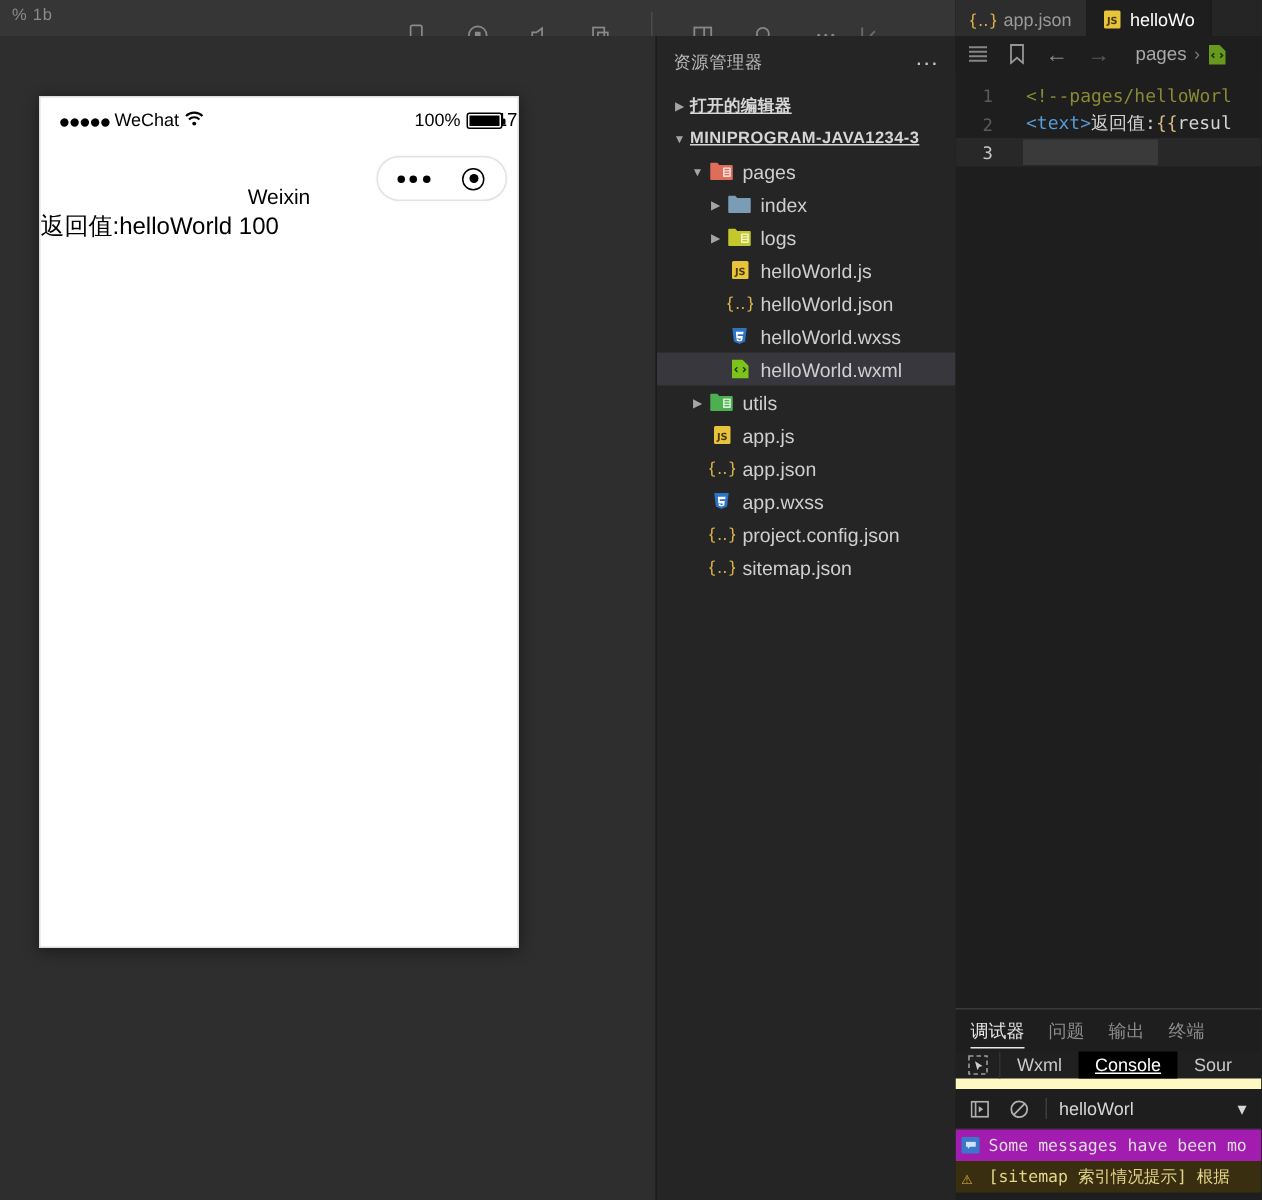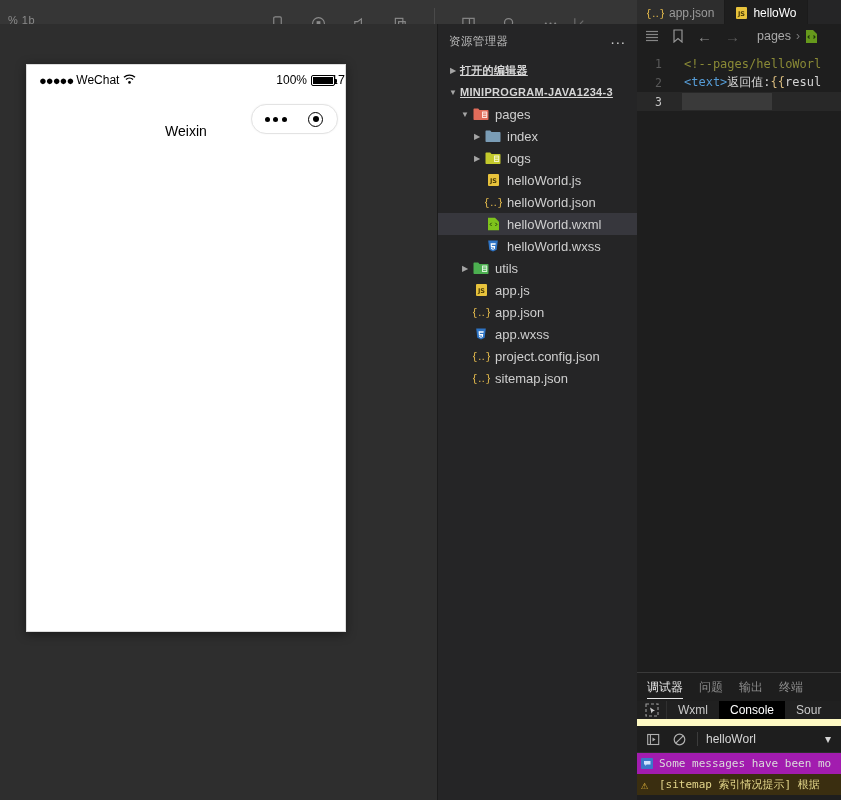--- a/index.html
+++ b/index.html
@@ -19,21 +19,21 @@
   
   .toolbar {
     position: absolute; top: 0; left: 0;
     width: 841px; height: 24px;
     background: #363636;
     display: flex; align-items: flex-end;
     overflow: hidden;
   }
   .tb-left {
     width: 270px; height: 24px;
-    display: flex; align-items: flex-end;
+    display: flex; 
     padding-left: 8px; padding-bottom: 2px;
   }
   .tb-scale {
     color: #9a9a9a; font-size: 11px;
     letter-spacing: 0.5px;
     opacity: .85;
     transform: translateY(4px);
   }
   .tb-mid {
     flex: 0 0 auto; height: 24px;
@@ -295,21 +295,21 @@
     width: 30px; display: flex; align-items: center; justify-content: center;
     color: #a0a0a0;
     border-right: 1px solid #303030;
     cursor: pointer;
   }
   .dtab {
     display: flex; align-items: center;
     padding: 0 11px; font-size: 12px; color: #c9c9c9;
     cursor: pointer; white-space: nowrap;
   }
-  .dtab.active { background: #000000; color: #ffffff; }
+  .dtab.active { background: #000000; color: #ffffff; text-decoration: underline; }
   .filter-bar {
     height: 27px; display: flex; align-items: center;
     gap: 6px; padding: 0 6px;
     border-bottom: 1px solid #2c2c2c;
     background: #1e1e1e;
   }
   .fb-ico {
     width: 20px; display: flex; align-items: center; justify-content: center;
     color: #b0b0b0; cursor: pointer;
   }
@@ -432,20 +432,23 @@
               <i></i>
               <i></i>
               <i></i>
             </span>
           <span class="cap-target">
               <i></i>
             </span>
         </div>
       </div>
 
+      <div class="phone-body">
+        <div class="wx-text">返回值:helloWorld 100</div>
+      </div>
 
     </div>
   </div>
 
   <div class="explorer">
     <div class="exp-header">
       <span class="exp-title">资源管理器</span>
       <span class="exp-more">...</span>
     </div>
 
@@ -511,39 +514,39 @@
         </div>
         <div class="row indent-3">
           <span class="chev spacer"></span>
           <span class="fi">
             <svg width="17" height="14" viewBox="0 0 17 14">
         <text x="8.5" y="11" font-size="11" font-family="DejaVu Sans, sans-serif" fill="#d8b14a" text-anchor="middle">{..}</text>
             </svg>
           </span>
           <span class="lbl">helloWorld.json</span>
         </div>
+        <div class="row indent-3">
+          <span class="chev spacer"></span>
+          <span class="fi">
+            <svg width="14" height="14" viewBox="0 0 14 14">
+        <path d="M2.2 1.6h9.6l-1.1 9.1L7 12.4l-3.7-1.7z" fill="#2e74c5"></path>
+        <path d="M4.6 4.2h5.1l-.2 1.6H5.9l-.1 1.2h3.4l-.4 3L7 10.7l-1.8-.6-.1-1.1h1.2l.05.6L7 9.9l.75-.2.1-1.1H4.9z" fill="#fff"></path>
+            </svg>
+          </span>
+          <span class="lbl">helloWorld.wxss</span>
+        </div>
         <div class="row indent-3 selected">
           <span class="chev spacer"></span>
           <span class="fi">
             <svg width="13" height="14" viewBox="0 0 13 14">
         <path d="M1 .8h7l4 4v8.4H1z" fill="#7ec31c"></path>
         <path d="M4.6 5.8L3.1 7.4l1.5 1.6M8.4 5.8L9.9 7.4 8.4 9" fill="none" stroke="#23400a" stroke-width="1"></path>
             </svg>
           </span>
           <span class="lbl">helloWorld.wxml</span>
-        </div>
-        <div class="row indent-3">
-          <span class="chev spacer"></span>
-          <span class="fi">
-            <svg width="14" height="14" viewBox="0 0 14 14">
-        <path d="M2.2 1.6h9.6l-1.1 9.1L7 12.4l-3.7-1.7z" fill="#2e74c5"></path>
-        <path d="M4.6 4.2h5.1l-.2 1.6H5.9l-.1 1.2h3.4l-.4 3L7 10.7l-1.8-.6-.1-1.1h1.2l.05.6L7 9.9l.75-.2.1-1.1H4.9z" fill="#fff"></path>
-            </svg>
-          </span>
-          <span class="lbl">helloWorld.wxss</span>
         </div>
         <div class="row indent-2">
           <span class="chev">▶</span>
           <span class="fi">
             <svg width="16" height="14" viewBox="0 0 16 14">
       <path d="M0.5 2.2a.7.7 0 0 1 .7-.7h4l1.3 1.5h8.3a.7.7 0 0 1 .7.7v8.6a.7.7 0 0 1-.7.7H1.2a.7.7 0 0 1-.7-.7z" fill="#4caf50"></path>
       <rect x="9" y="4.6" width="5.2" height="6.4" rx=".5" fill="#d9f2da"></rect>
       <g fill="#4caf50">
                 <rect x="10" y="5.6" width="3.2" height=".9"></rect>
                 <rect x="10" y="7.3" width="3.2" height=".9"></rect>

